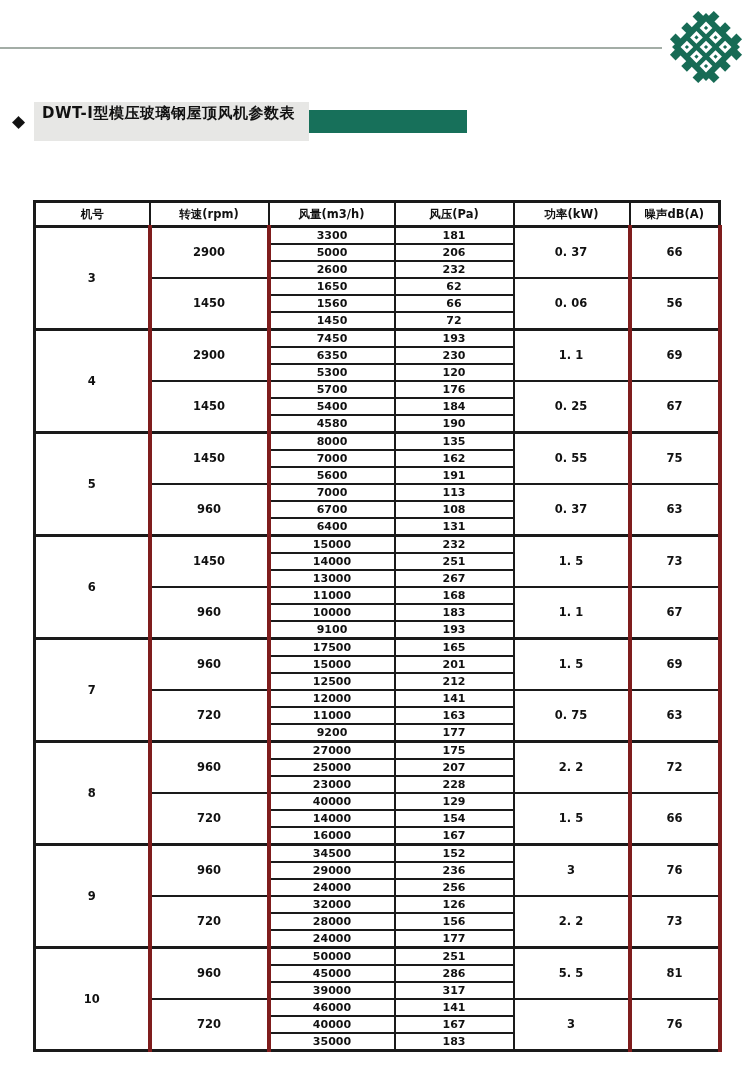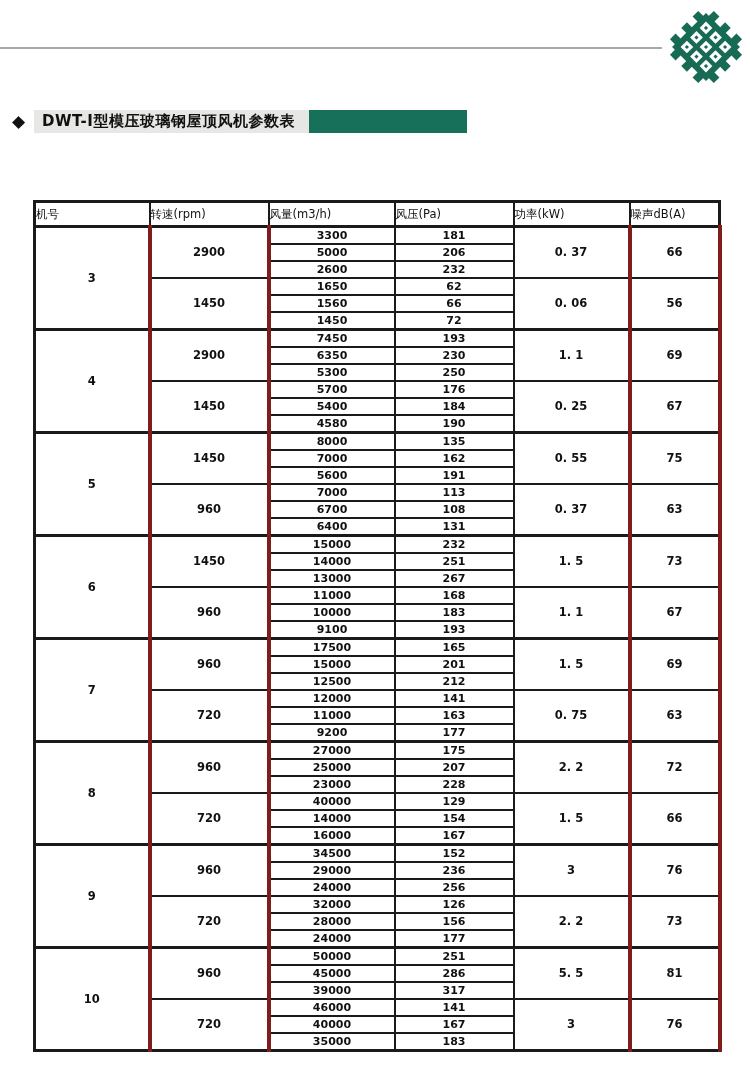--- a/index.html
+++ b/index.html
@@ -6,34 +6,34 @@
   .page {
     position: relative; width: 750px; height: 1067px;
     background: #ffffff; overflow: hidden;
     font-family: "DejaVu Sans", sans-serif; color: #1a1a1a;
   }
   .top-rule { position: absolute; top: 47px; left: 0; width: 662px; height: 2px; background: #a3ada6; }
   .logo { position: absolute; top: 5px; left: 666px; width: 80px; height: 84px; }
   .title-row { position: absolute; top: 110px; left: 12px; height: 23px; display: flex; align-items: center; }
   .bullet { font-size: 17px; line-height: 23px; color: #111; margin-right: 9px; }
   .title-text {
-    background: #e7e7e5; height: 23px; line-height: 23px;
+    background: #e7e7e5; height: 39px; line-height: 23px;
     padding: 0 14px 0 8px; font-size: 15px; font-weight: bold;
     color: #111; letter-spacing: 0.5px; white-space: nowrap;
   }
   .green-bar { width: 158px; height: 23px; background: #17705a; }
 
   table.spec-table {
     position: absolute; left: 33px; top: 200px; width: 685px;
     border-collapse: collapse; table-layout: fixed;
     border: 3px solid #1a1a1a;
   }
   .spec-table th {
     border: 2px solid #1a1a1a; height: 22px; padding: 0;
-    font-size: 11.5px; font-weight: normal; text-align: left; color: #111;
+    font-size: 11.5px; font-weight: bold; text-align: center; color: #111;
     background: #ffffff;
   }
   .spec-table td {
     text-align: center; vertical-align: middle;
     font-size: 11px; font-weight: bold; color: #111;
     height: 15px; line-height: 15px; padding: 0; overflow: hidden;
   }
   .spec-table td.mcol { border-left: 2px solid #1a1a1a; border-right: 4px solid #7f1d1d; font-size: 11.5px; }
   .spec-table td.box { border: 2px solid #1a1a1a; }
   .spec-table tbody.machine { border-top: 3px solid #1a1a1a; }
@@ -154,21 +154,21 @@
           <td class="box">193</td>
           <td class="mcol" rowspan="3">1. 1</td>
           <td class="mcol" rowspan="3">69</td>
         </tr>
         <tr>
           <td class="box">6350</td>
           <td class="box">230</td>
         </tr>
         <tr>
           <td class="box">5300</td>
-          <td class="box">250</td>
+          <td class="box">120</td>
         </tr>
         <tr class="grp-start">
           <td class="mcol" rowspan="3">1450</td>
           <td class="box">5700</td>
           <td class="box">176</td>
           <td class="mcol" rowspan="3">0. 25</td>
           <td class="mcol" rowspan="3">67</td>
         </tr>
         <tr>
           <td class="box">5400</td>

